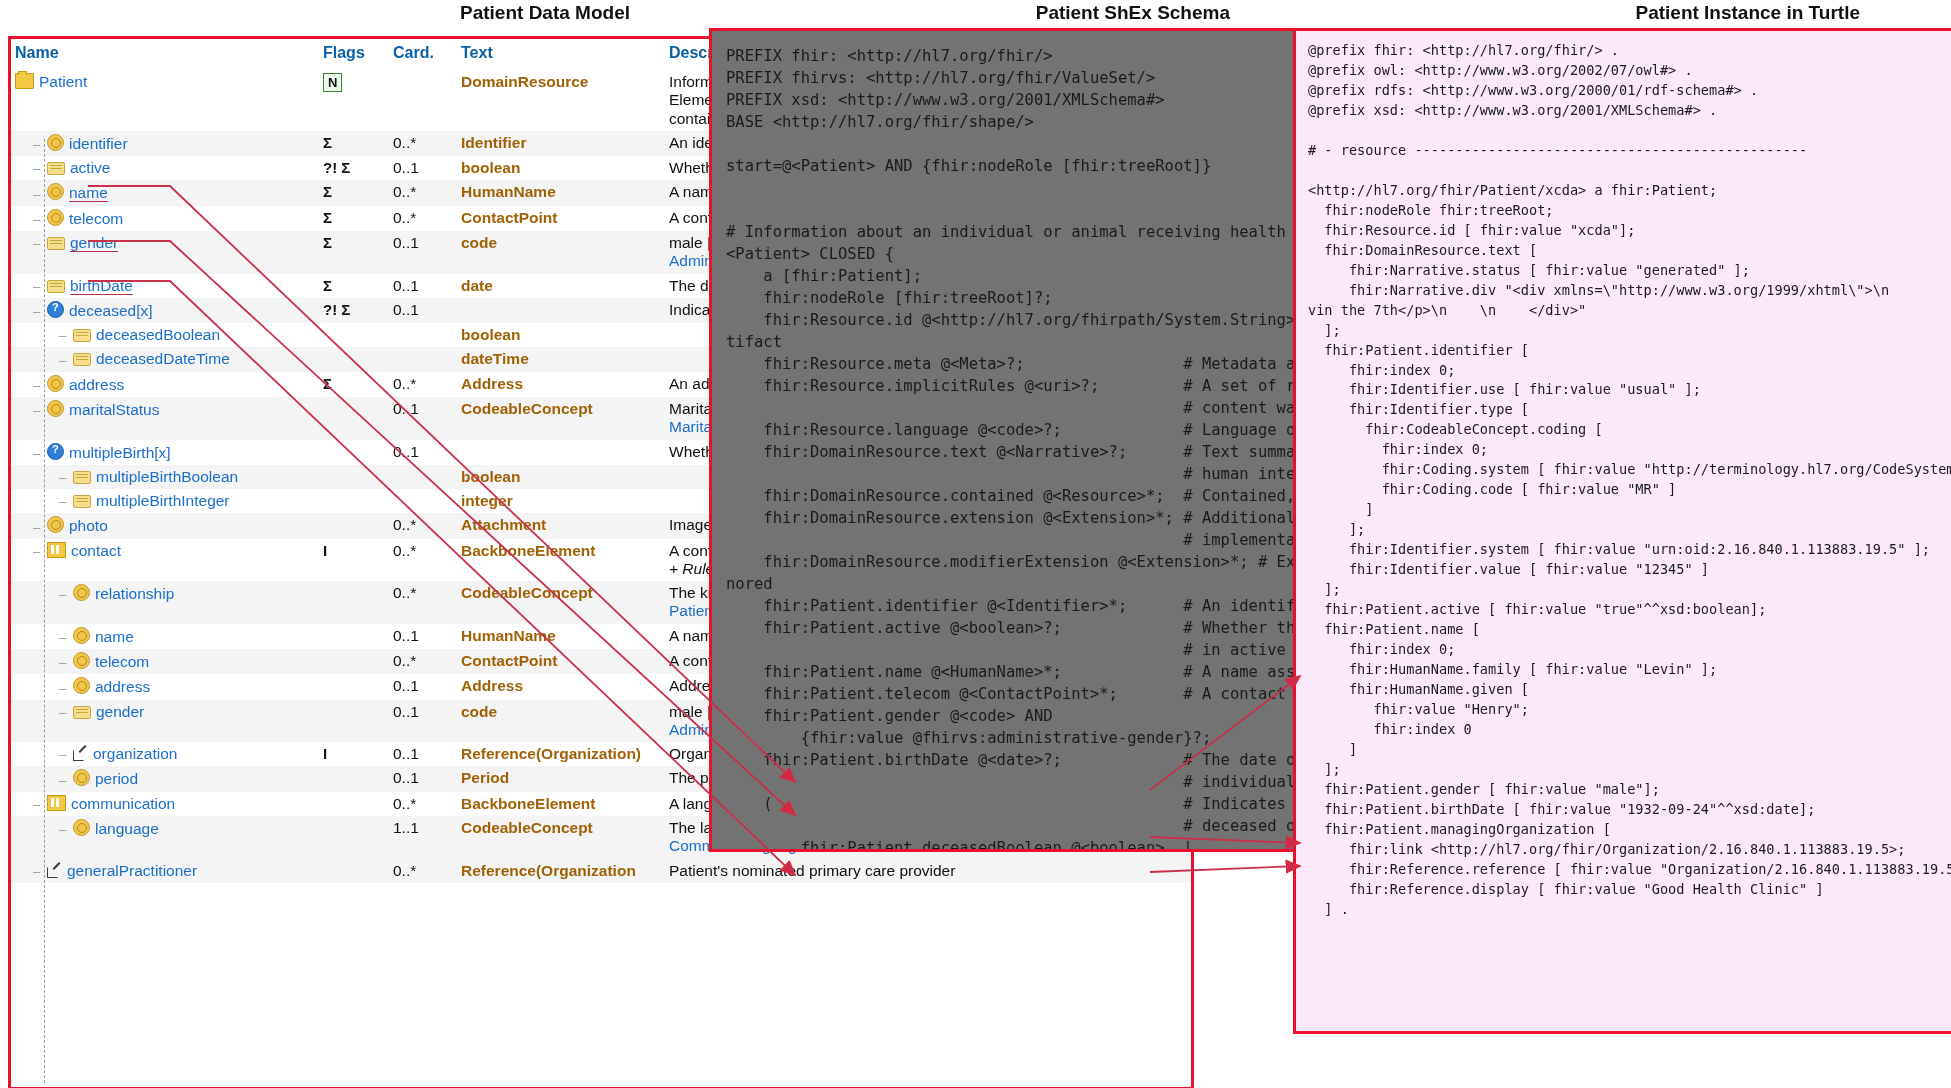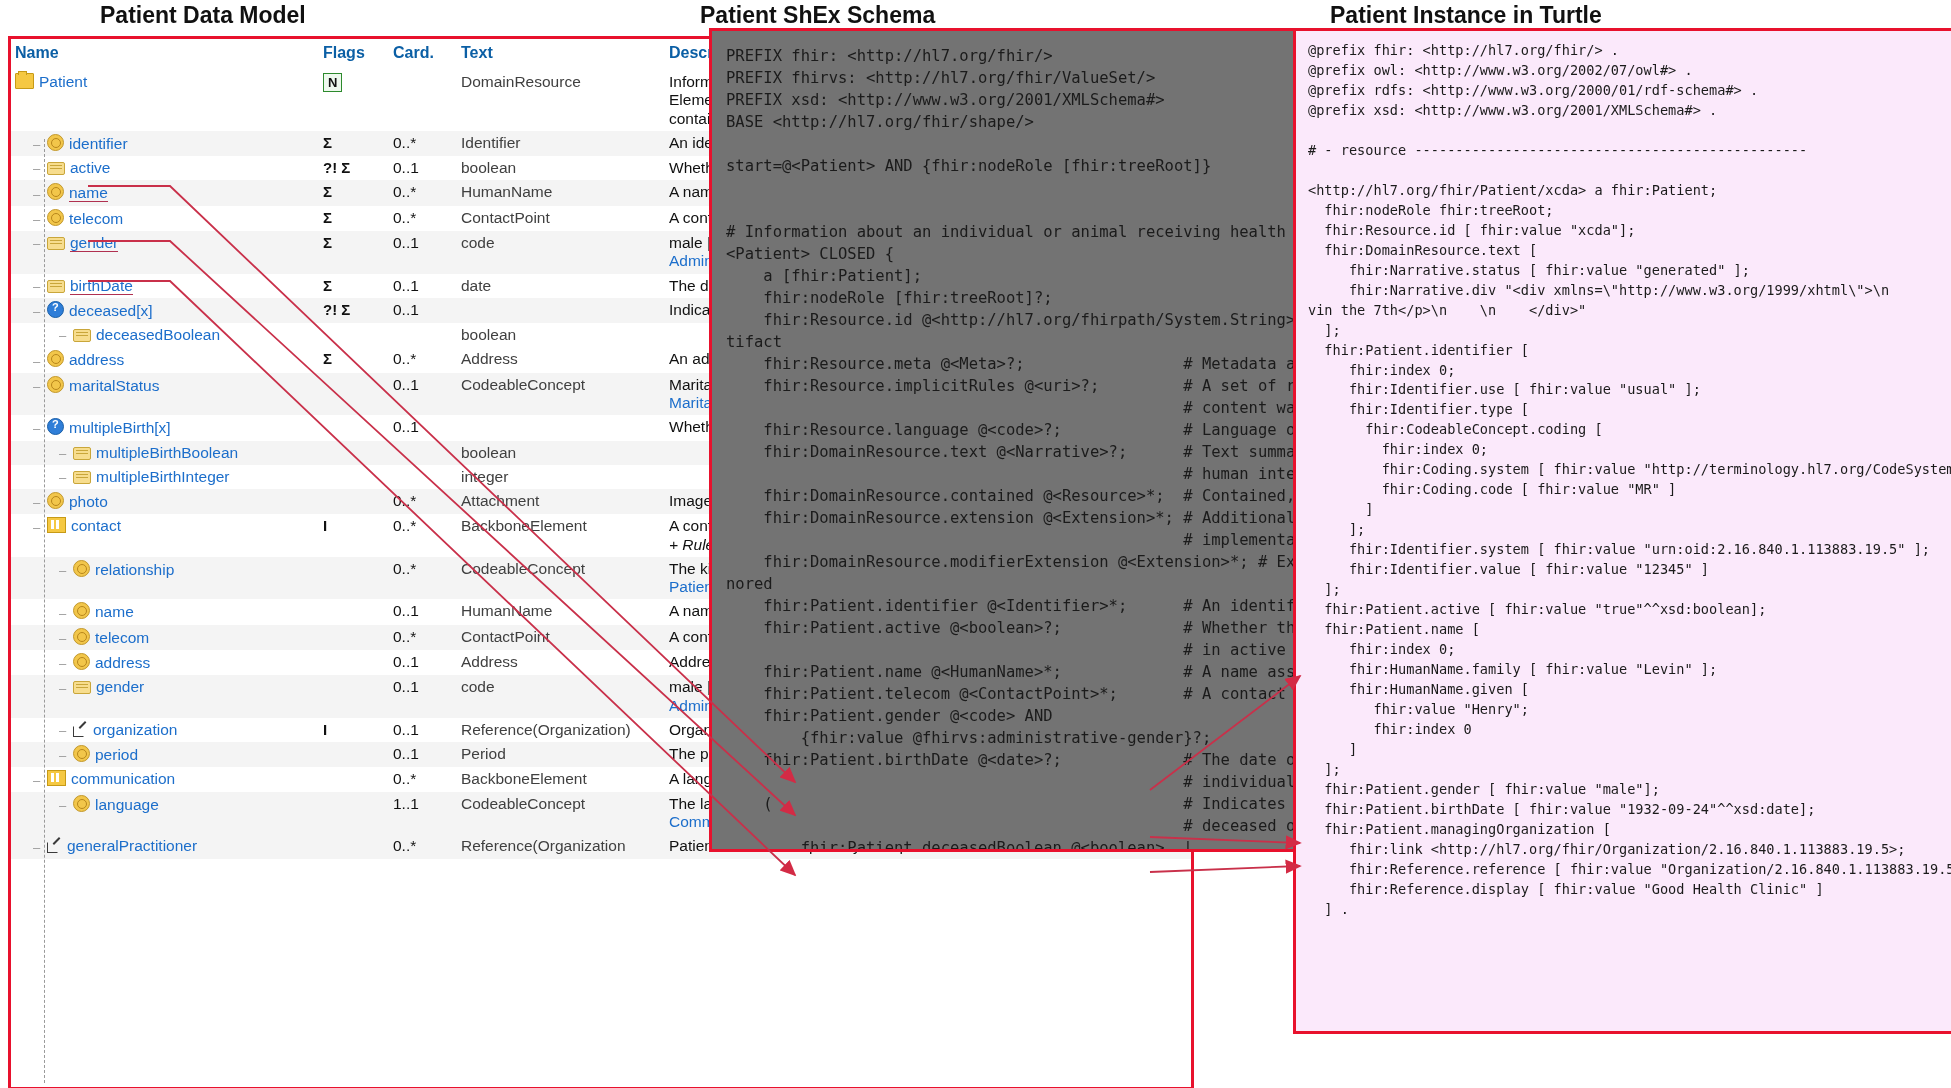--- a/index.html
+++ b/index.html
@@ -1,41 +1,41 @@
 <!DOCTYPE html>
 <html><head>
 <meta charset="utf-8">
 <style>
   html,body{margin:0;padding:0;background:#ffffff;}
   body{width:1951px;height:1088px;position:relative;overflow:hidden;
        font-family:"Liberation Sans",sans-serif;}
 
   
-  .panel-title{position:absolute;font-size:23px;font-weight:700;color:#111;
-               text-align:left;white-space:nowrap;}
+  .panel-title{position:absolute;font-size:19px;font-weight:700;color:#111;
+               text-align:right;white-space:nowrap;}
   #title-model{left:100px;top:2px;width:530px;}
   #title-shex{left:700px;top:2px;width:530px;}
   #title-turtle{left:1330px;top:2px;width:530px;}
 
   
   #panel-model{position:absolute;left:8px;top:36px;width:1180px;height:1048px;
                border:3px solid #e8112d;background:#fff;overflow:hidden;}
   table.fhir{border-collapse:collapse;width:1172px;table-layout:fixed;
              font-size:15.5px;}
   table.fhir th{color:#0b5fa5;font-weight:700;text-align:left;padding:5px 4px 8px 4px;
                 font-size:16px;vertical-align:bottom;}
   table.fhir td{padding:3px 4px;vertical-align:top;line-height:1.18;color:#111;}
   table.fhir tr.odd td{background:#f4f4f4;}
   table.fhir tr.even td{background:#ffffff;}
   .c-name{width:300px;}
   .c-flags{width:62px;text-align:left;font-weight:700;font-size:15px;margin-top:44px;}
   .c-card{width:60px;}
   .c-type{width:200px;}
   .c-desc{width:540px;color:#1a1a1a;}
-  .lnk{color:#404040;}
+  .lnk{color:#a16207;font-weight:bold;}
   .nm{color:#1c6ecb;}
   .flagbox{display:inline-block;border:1px solid #2d8a2d;color:#111;background:#eef9ee;
            font-size:13px;font-weight:700;line-height:1;padding:2px 4px;}
   .desc2{display:block;}
   .desc-link{color:#1c6ecb;}
   .italic{font-style:italic;}
 
   
   .ind{display:inline-block;}
   .i0{width:0px;}
@@ -173,20 +173,27 @@
           <td class="c-flags">?! Σ</td>
           <td class="c-card">0..1</td>
           <td class="c-type"></td>
           <td class="c-desc"><span>Indicates if the individual is deceased or not</span></td>
         </tr>
         <tr class="even">
           <td class="c-name"><span class="ind i2"></span><span class="tick">–</span><span class="ic ic-prim"></span><span class="nm">deceasedBoolean</span></td>
           <td class="c-flags"></td>
           <td class="c-card"></td>
           <td class="c-type"><span class="lnk">boolean</span></td>
+          <td class="c-desc"></td>
+        </tr>
+        <tr class="odd">
+          <td class="c-name"><span class="ind i2"></span><span class="tick">–</span><span class="ic ic-prim"></span><span class="nm">deceasedDateTime</span></td>
+          <td class="c-flags"></td>
+          <td class="c-card"></td>
+          <td class="c-type"><span class="lnk">dateTime</span></td>
           <td class="c-desc"></td>
         </tr>
         <tr class="even">
           <td class="c-name"><span class="ind i1"></span><span class="tick">–</span><span class="ic ic-hex"></span><span class="nm">address</span></td>
           <td class="c-flags">Σ</td>
           <td class="c-card">0..*</td>
           <td class="c-type"><span class="lnk">Address</span></td>
           <td class="c-desc"><span>An address for the individual</span></td>
         </tr>
         <tr class="odd">

